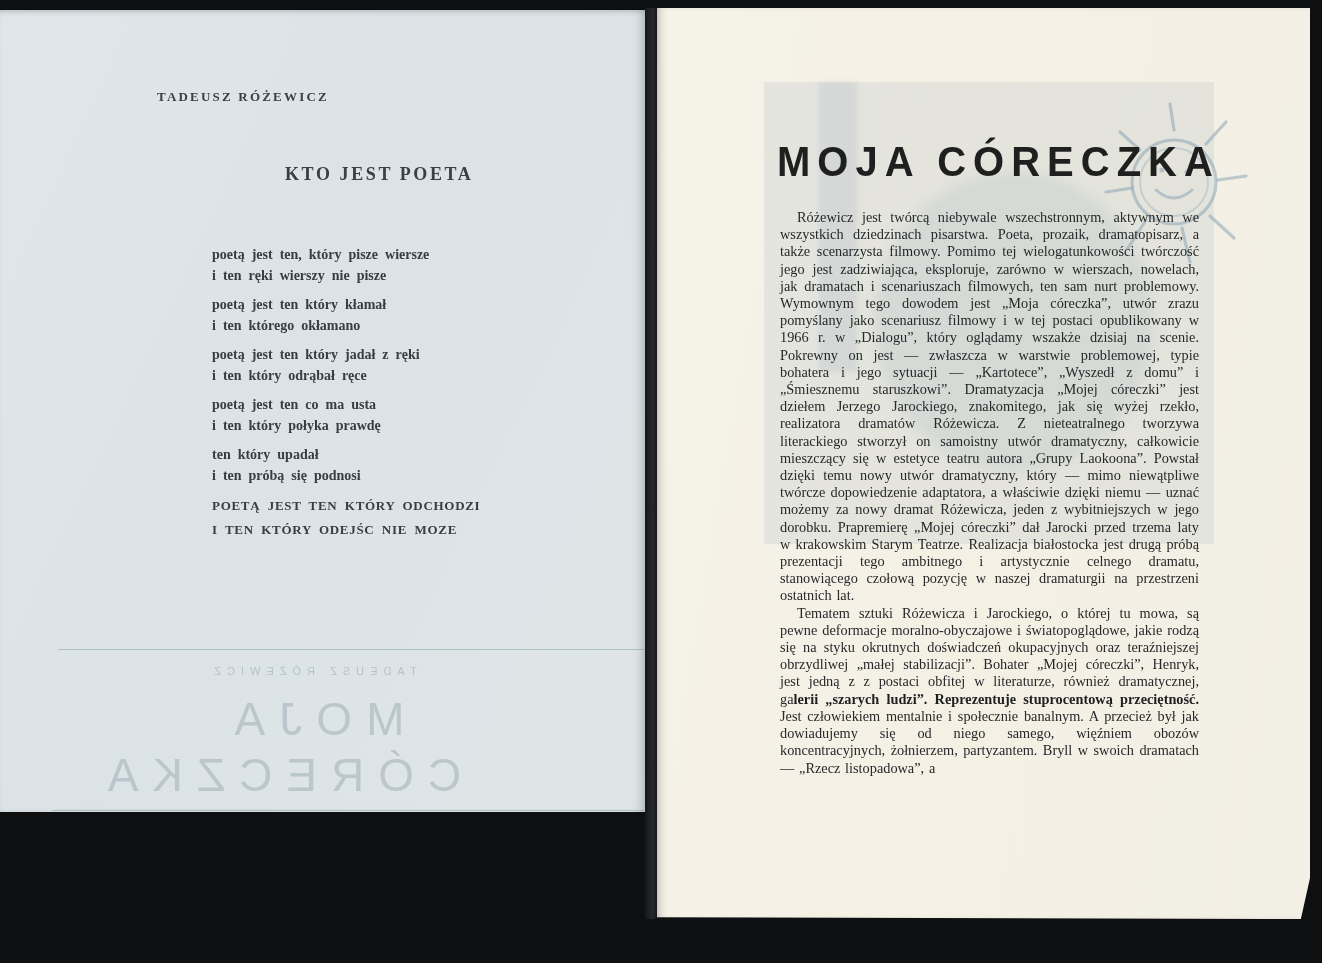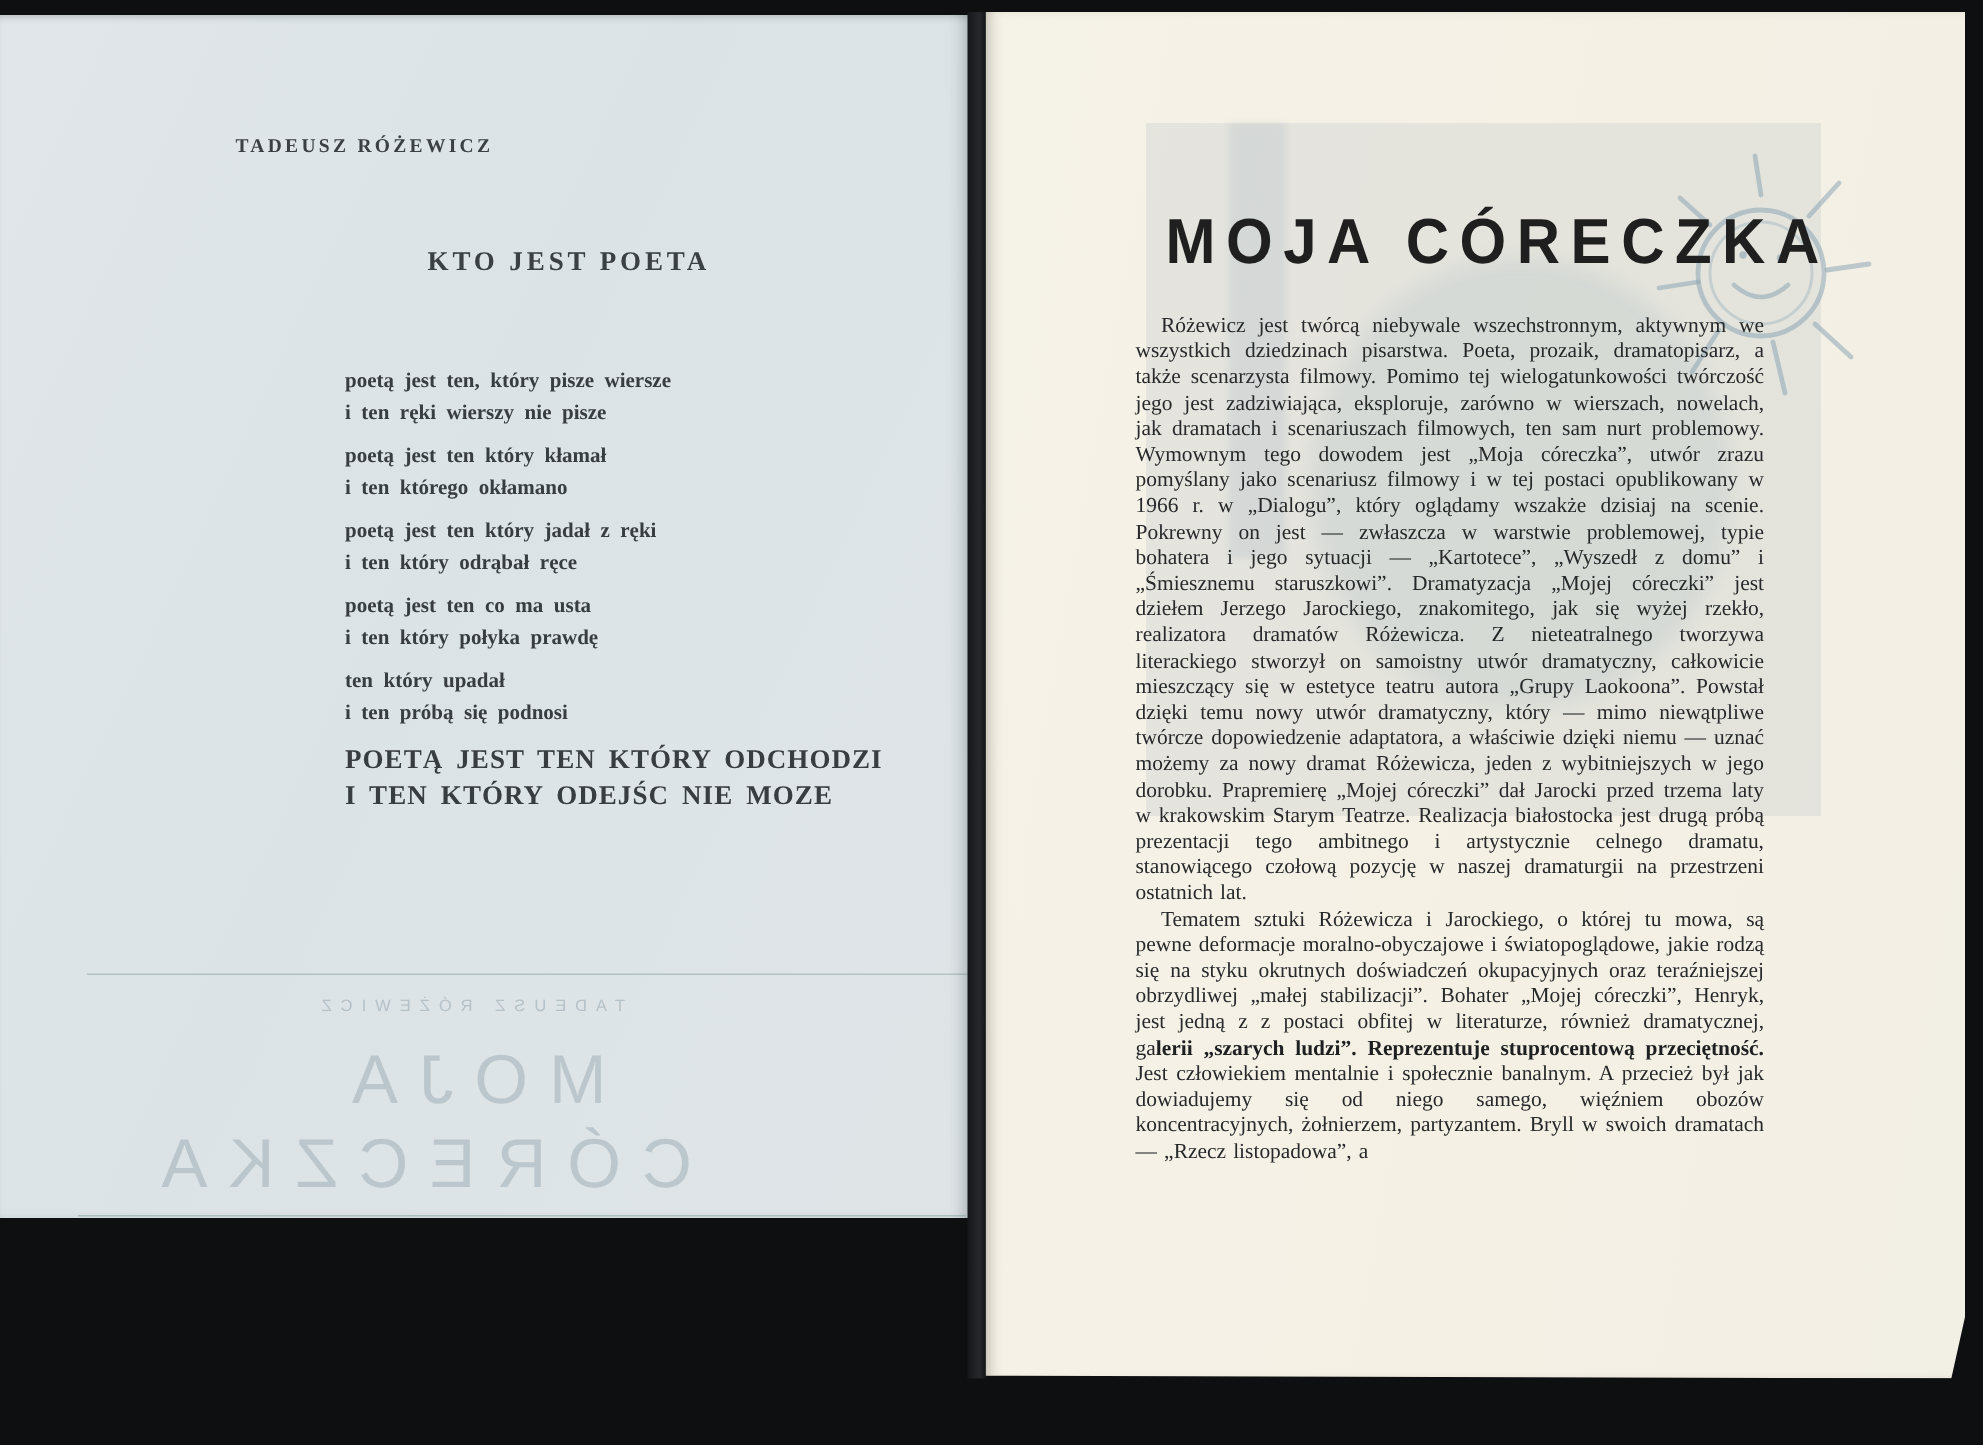--- a/index.html
+++ b/index.html
@@ -16,27 +16,27 @@
   }
   .author-heading{
     position:absolute;left:157px;top:79px;
     font-size:13px;font-weight:bold;letter-spacing:2.2px;color:#3b4045;
   }
   .poem-title{
     position:absolute;left:285px;top:154px;
     font-size:18px;font-weight:bold;letter-spacing:2.6px;color:#3b4045;
   }
   .poem{
-    position:absolute;left:230px;top:234px;width:360px;
+    position:absolute;left:212px;top:234px;width:360px;
     font-size:14px;font-weight:bold;color:#383d42;word-spacing:3.5px;
   }
   .stanza{margin:0 0 8px 0;}
   .pline{line-height:21px;white-space:nowrap;}
   .final-stanza{margin-top:6px;}
-  .final-stanza .pline{line-height:24px;font-size:18px;letter-spacing:.7px;}
+  .final-stanza .pline{line-height:24px;font-size:13px;letter-spacing:.7px;}
   
   .rule{position:absolute;height:1px;background:rgba(110,150,138,.42);}
   .rule-top{left:58px;top:639px;width:592px;}
   .rule-bottom{left:52px;top:800px;width:592px;}
   .showthrough{
     position:absolute;left:40px;top:655px;width:545px;text-align:center;
     transform:scaleX(-1);
     color:rgba(122,143,156,.34);
     font-family:"Liberation Sans", sans-serif;
   }
@@ -65,21 +65,21 @@
     background:rgba(150,170,185,.20);filter:blur(2px);
   }
   .sun{position:absolute;left:330px;top:10px;}
   .article-title{
     position:absolute;left:120px;top:130px;
     font-family:"Liberation Sans", sans-serif;
     font-size:40px;font-weight:bold;letter-spacing:7px;color:#1f1f1f;
     transform:scaleY(1.06);transform-origin:left top;
   }
   .article-body{
-    position:absolute;left:100px;top:201px;width:419px;
+    position:absolute;left:123px;top:201px;width:419px;
     font-size:14.3px;line-height:17.2px;color:#26282a;
     text-align:justify;word-spacing:1.2px;
   }
   .para{margin:0;text-indent:17px;hyphens:auto;}
   .para b{font-weight:bold;color:#1d1f21;}
 </style>
 </head>
 <body>
 
 <div class="left-page">

